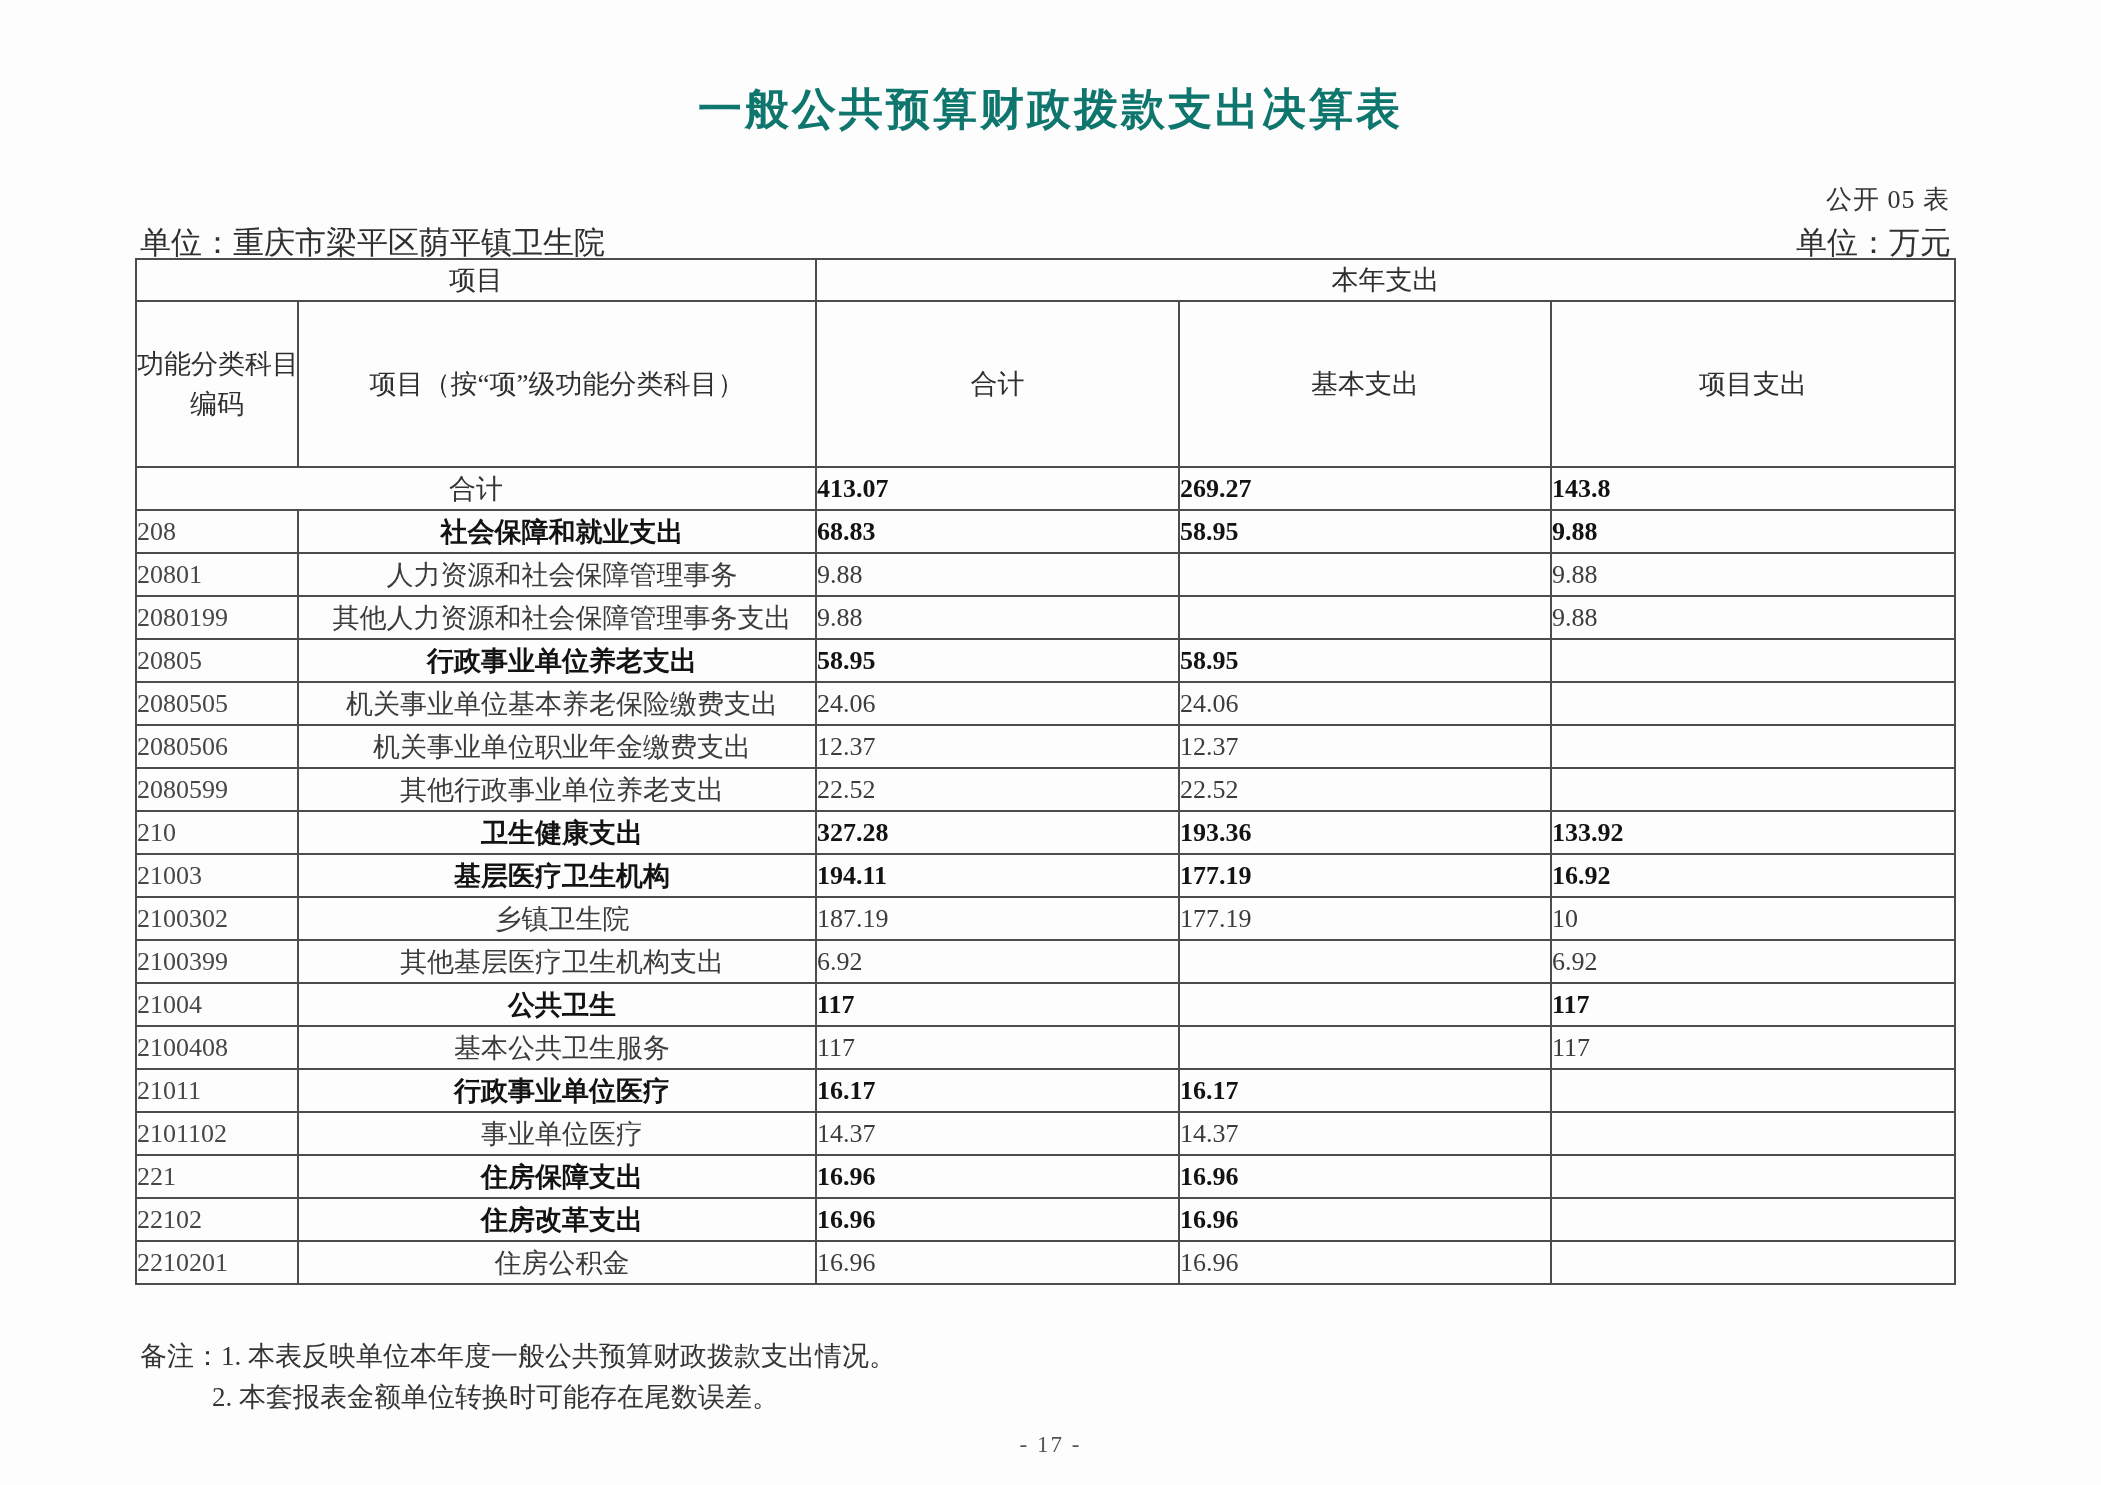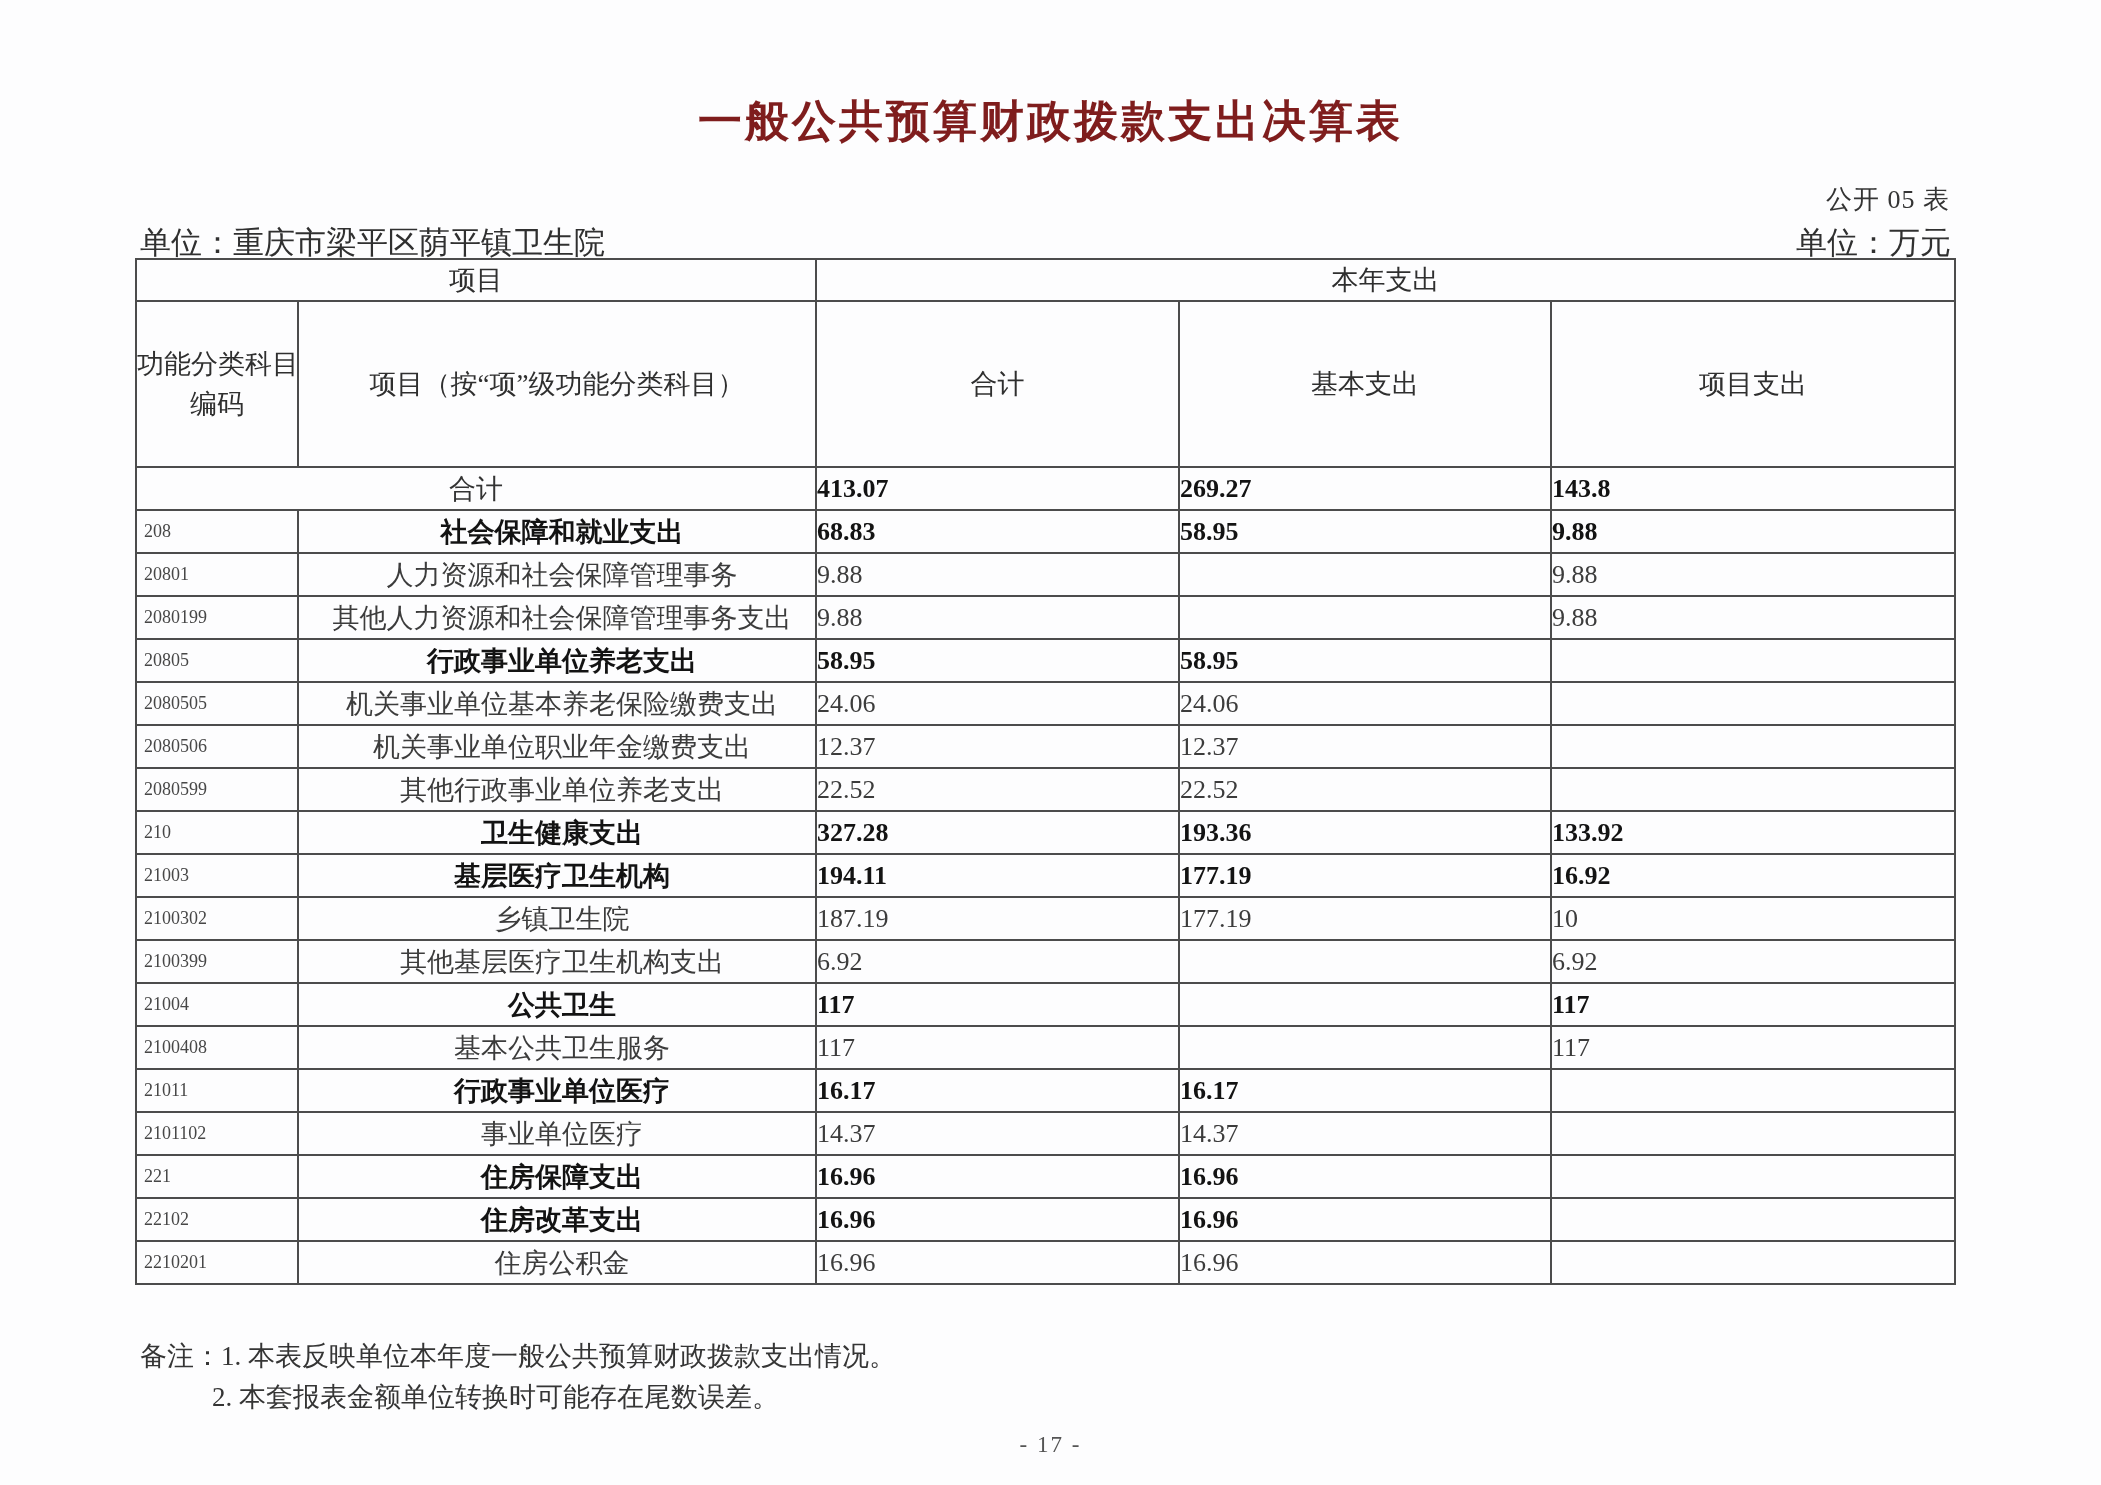--- a/index.html
+++ b/index.html
@@ -6,24 +6,24 @@
   html,body { background:#ffffff; }
   .page {
     position:relative;
     width:2101px; height:1485px;
     background:#fdfdfe;
     font-family:"Liberation Serif","DejaVu Serif",serif;
     color:#2e2e2e;
     overflow:hidden;
   }
   .doc-title {
-    position:absolute; left:0; top:92px; width:100%;
+    position:absolute; left:0; top:80px; width:100%;
     text-align:center;
     font-size:44px; font-weight:bold; letter-spacing:3px;
-    color:#7f1d1d;
+    color:#0f766e;
   }
   .table-no {
     position:absolute; right:151px; top:182px;
     font-size:26px; color:#343434; letter-spacing:1px;
   }
   .meta-row {
     position:absolute; left:140px; right:150px; top:222px;
     display:flex; justify-content:space-between;
     font-size:31px; color:#303030;
   }
@@ -37,21 +37,21 @@
     vertical-align:middle;
     overflow:hidden; white-space:nowrap;
   }
   tr.h1 { height:42px; }
   tr.h2 { height:166px; }
   table.fin th {
     font-weight:normal; font-size:27px; color:#2f2f2f; text-align:center;
   }
   .code-head { line-height:40px;margin-left:8px; }
   tbody tr { height:43px; }
-  td.cell-code  { font-size:18px; color:#474747; text-align:left; padding-left:7px; }
+  td.cell-code  { font-size:26px; color:#474747; text-align:left; }
   td.cell-name  { font-size:27px; color:#3c3c3c; text-align:center; padding-left:10px; }
   td.cell-num   { font-size:26px; color:#3c3c3c; text-align:left; padding-right:22px; font-family:"Liberation Serif","DejaVu Serif",serif; }
   td.cell-total-label { font-size:27px; color:#333333; text-align:center; }
   tr.bold-row td.cell-name,
   tr.bold-row td.cell-num,
   tr.total-row td.cell-num { font-weight:bold; color:#131313; }
   .notes {
     position:absolute; left:140px; top:1336px;
     font-size:27px; color:#353535; line-height:41px;
   }

